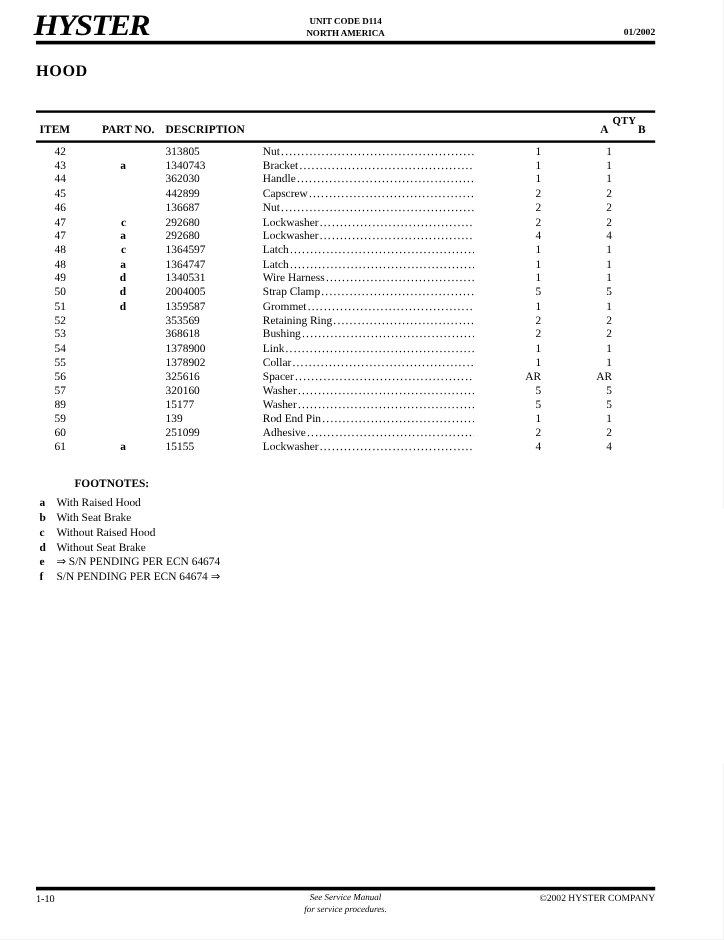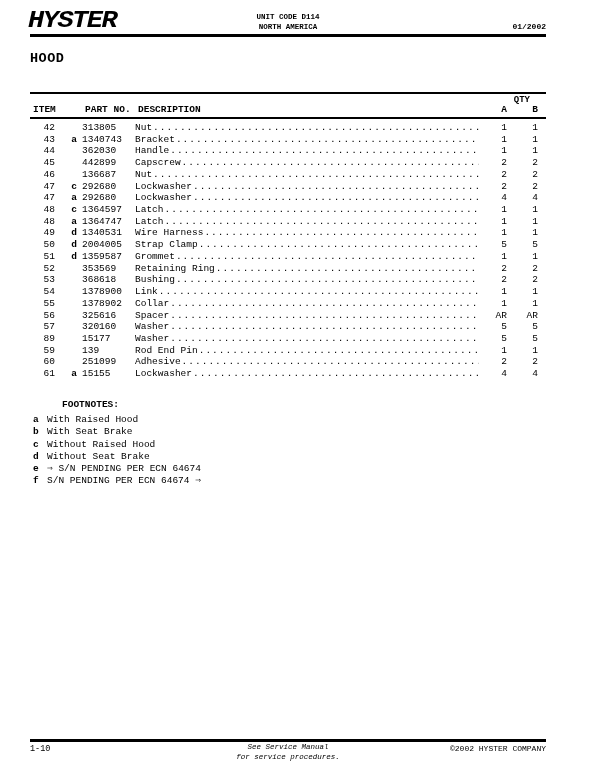--- a/index.html
+++ b/index.html
@@ -1,20 +1,20 @@
 <!DOCTYPE html>
 <html><head>
 <meta charset="utf-8">
 <style>
   html,body { margin:0; padding:0; background:#e8e8e8; }
   .page {
     position:relative;
     width:603px; height:783px;
     background:#ffffff;
-    font-family:Liberation Mono, monospace;
+    font-family:Liberation Serif, serif;
     color:#000;
     overflow:hidden;
     margin:0 auto;
   }
   
   .logo {
     position:absolute; left:28px; top:7px;
     font-size:27px; font-weight:bold; font-style:italic;
     letter-spacing:-1.5px;
     transform:scaleY(0.92);
@@ -43,21 +43,21 @@
   .t-rule.head { top:25px; }
   .qty-head {
     position:absolute; top:3px; right:16px;
     font-size:9px; font-weight:bold;
   }
   .thead {
     position:absolute; top:12px; left:0; width:516px;
     display:flex; font-weight:bold;
   }
   .rows { position:absolute; top:30px; left:0; width:516px; }
-  .prow { display:flex; line-height:11.72px; align-items:flex-end; }
+  .prow { display:flex; line-height:11.72px; align-items:flex-end;gap:28px; }
   .c-item { width:25px; text-align:right; flex:none; }
   .c-code { width:22px; text-align:right; font-weight:bold; flex:none; }
   .c-part { width:53px; margin-left:5px; text-align:left; flex:none; }
   .c-desc { flex:1; display:flex; min-width:0; align-items:baseline; }
   .desc-text { white-space:nowrap; flex:none; }
   .leader { flex:1; overflow:hidden; white-space:nowrap; margin:0 6px 0 1px; }
   .leader::after {
     content:"..............................................................................................................................................";
     letter-spacing:1px; font-size:9.5px;
   }

